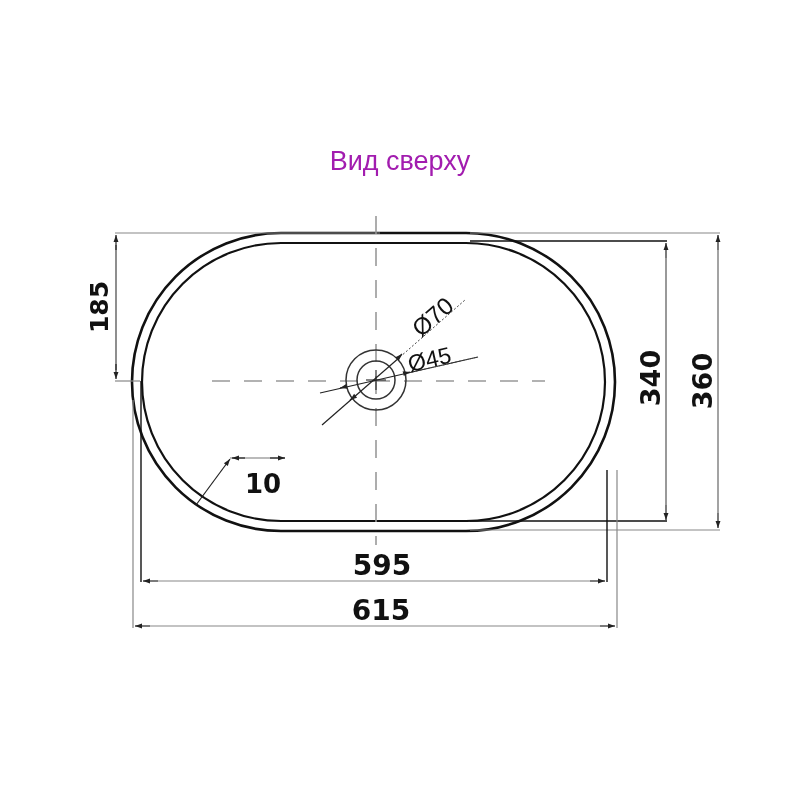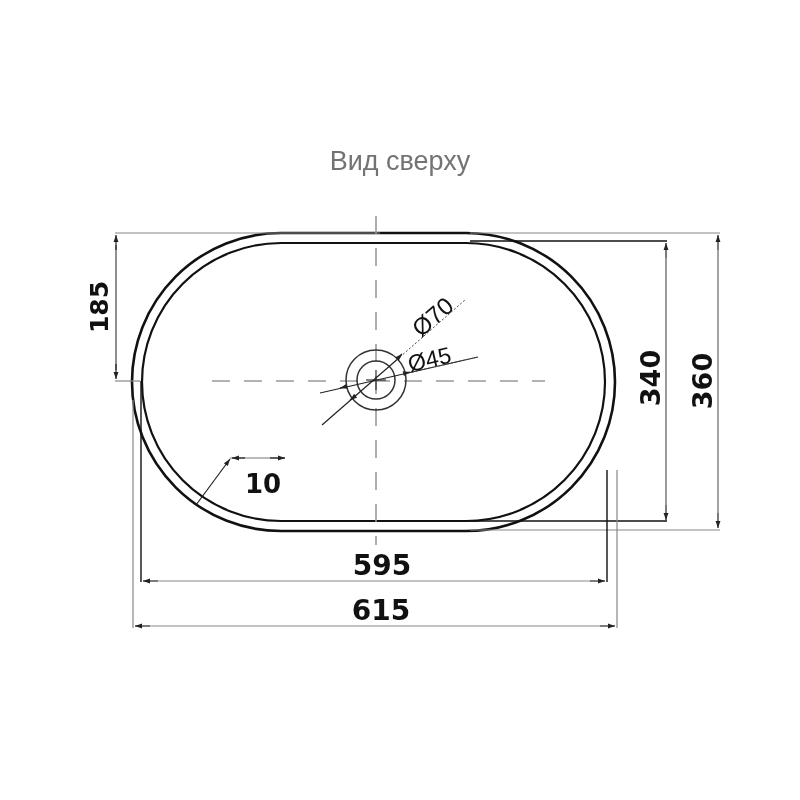--- a/index.html
+++ b/index.html
@@ -1,20 +1,20 @@
 <!DOCTYPE html>
 <html><head>
   <meta charset="utf-8">
   <style>
     html, body { margin: 0; padding: 0; background: #ffffff; }
     body { width: 800px; height: 800px; position: relative; overflow: hidden; }
     .title {
       position: absolute; left: 0; width: 800px; top: 146px;
       text-align: center; font-family: "Liberation Sans", sans-serif;
-      font-size: 27px; color: #737373;
+      font-size: 27px; color: #a21caf;
     }
     svg.drawing { position: absolute; left: 0; top: 0; }
     .dim-text { font-family: "DejaVu Sans", sans-serif; font-weight: bold; fill: #111; }
     .dia-text { font-family: "Liberation Sans", sans-serif; fill: #111; }
   </style>
 </head>
 <body>
 
 <div class="title">Вид сверху</div>
 

